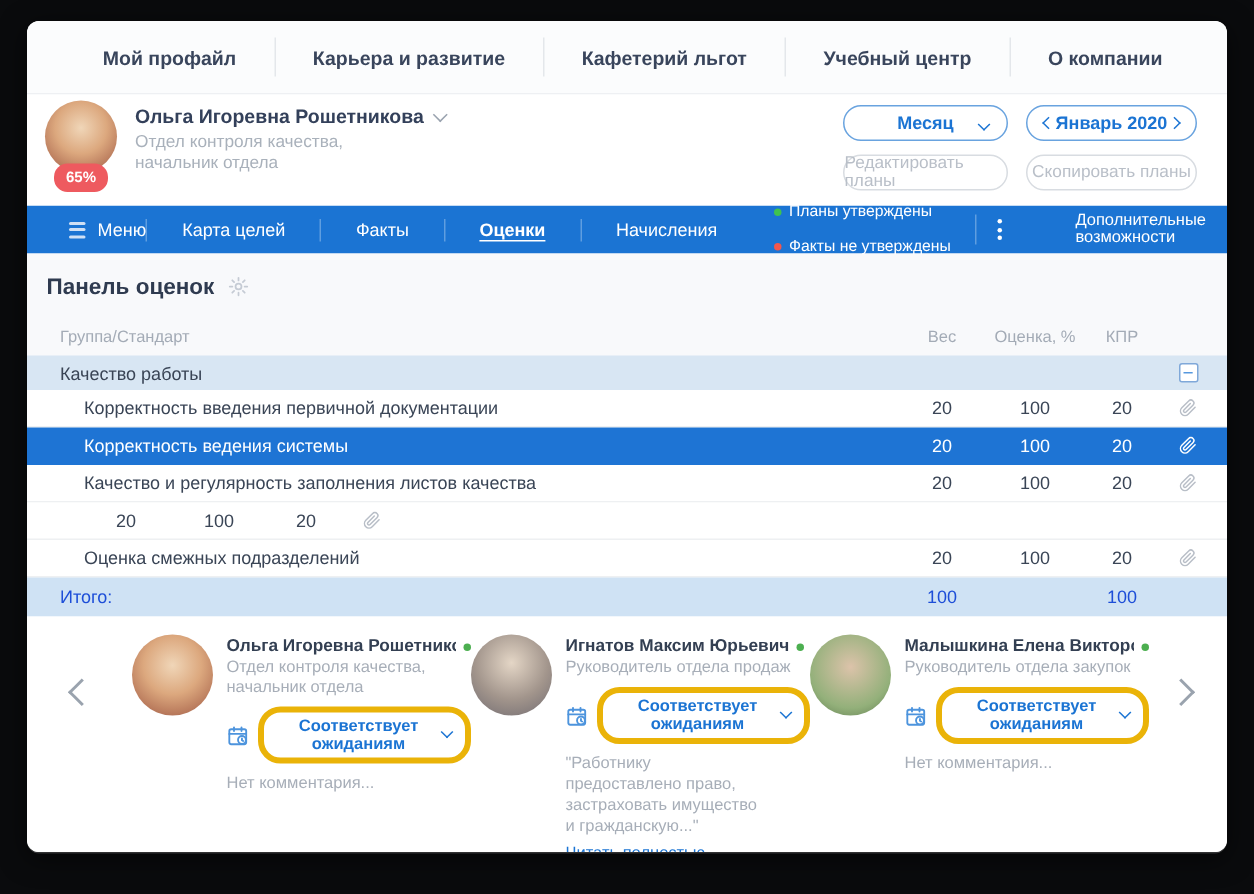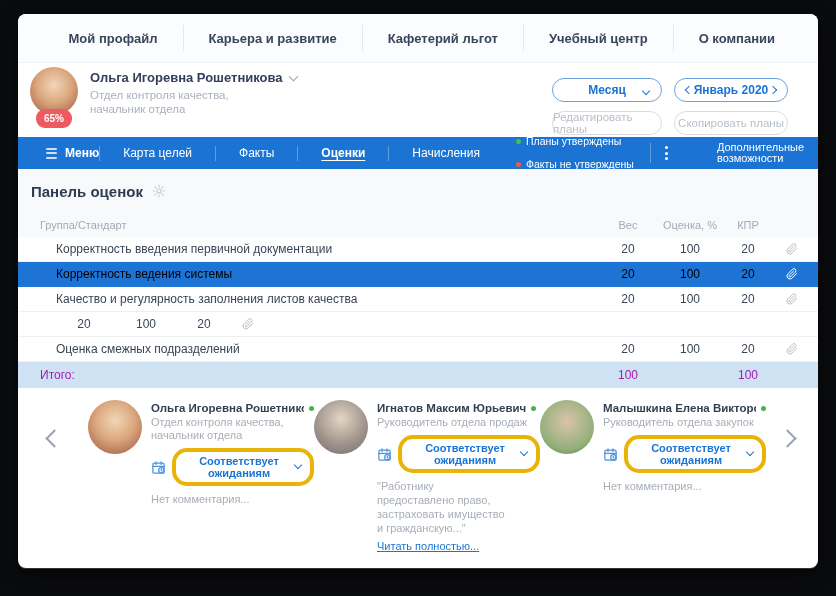--- a/index.html
+++ b/index.html
@@ -16,33 +16,33 @@
   .p-avatar{position:absolute;left:12px;top:4px;width:48px;height:48px;border-radius:50%;
     background:radial-gradient(circle at 50% 38%,#f0d6b8 0%,#dca87e 45%,#b97a5c 75%,#8f564c 100%);}
   .badge{position:absolute;left:18px;top:46px;min-width:36px;height:19px;border-radius:9px;background:#ee5a5f;
     color:#fff;font-size:10px;font-weight:700;display:flex;align-items:center;justify-content:center;padding:0 6px;box-sizing:border-box;}
   .name-row{position:absolute;left:72px;top:7px;display:flex;align-items:center;gap:7px;}
   .p-name{font-size:13px;font-weight:700;color:#33405a;}
   .chev{display:inline-block;width:6px;height:6px;border-right:1.5px solid currentColor;
     border-bottom:1.5px solid currentColor;transform:rotate(45deg);}
   .name-chev{color:#9aa3af;margin-top:-3px;}
   .p-dept{position:absolute;left:72px;top:25px;font-size:11.5px;color:#a9b1bb;line-height:14px;}
-  .controls{position:absolute;right:30px;top:7px;display:grid;grid-template-columns:110px 114px;grid-gap:9px 12px;margin-top:8px;}
+  .controls{position:absolute;right:20px;top:7px;display:grid;grid-template-columns:110px 114px;grid-gap:9px 12px;}
   .pill{height:24px;border-radius:13px;display:flex;align-items:center;justify-content:center;
     font-size:12px;box-sizing:border-box;position:relative;cursor:pointer;background:#fff;}
   .pill-blue{border:1px solid #69a3df;color:#1b74d3;font-weight:700;}
   .pill-gray{border:1px solid #d8dce1;color:#b9bfc8;font-weight:400;font-size:11.5px;}
   .pill .chev-r{position:absolute;right:12px;top:9px;width:5px;height:5px;}
   .pill .chev-l{position:absolute;left:11px;top:8px;width:5px;height:5px;transform:rotate(135deg);}
   .pill .chev-e{position:absolute;right:11px;top:8px;width:5px;height:5px;transform:rotate(-45deg);}
   
   .bluenav{height:32px;background:#1b74d3;display:flex;align-items:center;color:#fff;padding:0 14px;font-size:12px;}
   .hamburger{display:flex;flex-direction:column;gap:2.5px;margin:0 8px 0 14px;}
   .hamburger span{width:11px;height:2px;background:#cfe0f5;border-radius:1px;}
-  .bn-menu{display:flex;align-items:center;cursor:pointer;font-weight:bold;}
+  .bn-menu{display:flex;align-items:center;cursor:pointer;}
   .bn-item{padding:0 23px;cursor:pointer;white-space:nowrap;}
   .bn-item.active{font-weight:700;text-decoration:underline;text-underline-offset:3px;}
   .bn-sep{width:1px;height:15px;background:rgba(255,255,255,.3);}
   .legend{margin-left:auto;display:flex;flex-direction:column;gap:12px;}
   .legend-row{display:flex;align-items:center;gap:5px;font-size:10.5px;line-height:11px;}
   .legend-dot{width:5px;height:5px;border-radius:50%;flex:none;}
   .more{display:flex;align-items:center;gap:9px;margin-left:16px;padding-left:14px;
     border-left:1px solid rgba(255,255,255,.3);cursor:pointer;height:20px;}
   .dots-icon{display:flex;flex-direction:column;gap:2.5px;}
   .dots-icon span{width:3px;height:3px;background:#fff;border-radius:50%;}
@@ -59,23 +59,23 @@
   .c-s{width:68px;text-align:center;flex:none;}
   .c-k{width:48px;text-align:center;flex:none;}
   .c-clip{width:40px;flex:none;display:flex;align-items:center;justify-content:center;}
   .group-row{height:23px;background:#d8e6f3;display:flex;align-items:center;font-size:12px;color:#3a4556;
     padding-left:22px;padding-right:6px;}
   .minus-box{width:13px;height:13px;background:#fff;border:1px solid #7fa8d9;border-radius:2px;color:#1b74d3;
     font-size:11px;line-height:11px;display:flex;align-items:center;justify-content:center;cursor:pointer;box-sizing:border-box;}
   .trow{height:24px;background:#fff;border-bottom:1px solid #eef0f2;display:flex;align-items:center;
     font-size:12px;color:#3a4556;padding-left:38px;padding-right:6px;cursor:pointer;}
   .trow .clip{color:#b8bec7;}
-  .trow.selected{background:#1e74d4;color:#000000;border-bottom-color:#1e74d4;}
+  .trow.selected{background:#1e74d4;color:#ffffff;border-bottom-color:#1e74d4;}
   .trow.selected .clip{color:#fff;}
-  .total-row{height:26px;background:#cfe2f4;color:#a21caf;font-size:12px;display:flex;align-items:center;
+  .total-row{height:26px;background:#cfe2f4;color:#1d4ed8;font-size:12px;display:flex;align-items:center;
     padding-left:22px;padding-right:6px;}
   
   .carousel{position:relative;background:#fff;height:158px;}
   .car-chev{position:absolute;top:44px;width:11px;height:11px;border-left:2px solid #9aa3ae;
     border-bottom:2px solid #9aa3ae;cursor:pointer;}
   .car-prev{left:30px;transform:rotate(45deg);}
   .car-next{right:24px;transform:rotate(225deg);}
   .cards{position:absolute;left:70px;top:12px;display:flex;}
   .card{width:226px;display:flex;gap:9px;}
   .c-avatar{width:54px;height:54px;border-radius:50%;flex:none;}
@@ -195,20 +195,29 @@
         </svg>
       </span>
     </div>
     <div class="thead">
       <div class="c-label">Группа/Стандарт</div>
       <div class="c-w">Вес</div>
       <div class="c-s">Оценка, %</div>
       <div class="c-k">КПР</div>
       <div class="c-clip"></div>
     </div>
+    <div class="group-row">
+      <div class="c-label">Качество работы</div>
+      <div class="c-w"></div>
+        <div class="c-s"></div>
+        <div class="c-k"></div>
+      <div class="c-clip">
+          <span class="minus-box">–</span>
+        </div>
+    </div>
     <div id="tbody">
         <div class="trow">
           <div class="c-label">Корректность введения первичной документации</div>
           <div class="c-w">20</div>
           <div class="c-s">100</div>
           <div class="c-k">20</div>
           <div class="c-clip clip">
             <svg width="12" height="12" viewBox="0 0 24 24" fill="none" stroke="currentColor" stroke-width="2" stroke-linecap="round">
               <path d="M21.44 11.05l-9.19 9.19a6 6 0 0 1-8.49-8.49l9.19-9.19a4 4 0 0 1 5.66 5.66l-9.2 9.19a2 2 0 0 1-2.83-2.83l8.49-8.48"></path>
             </svg>

